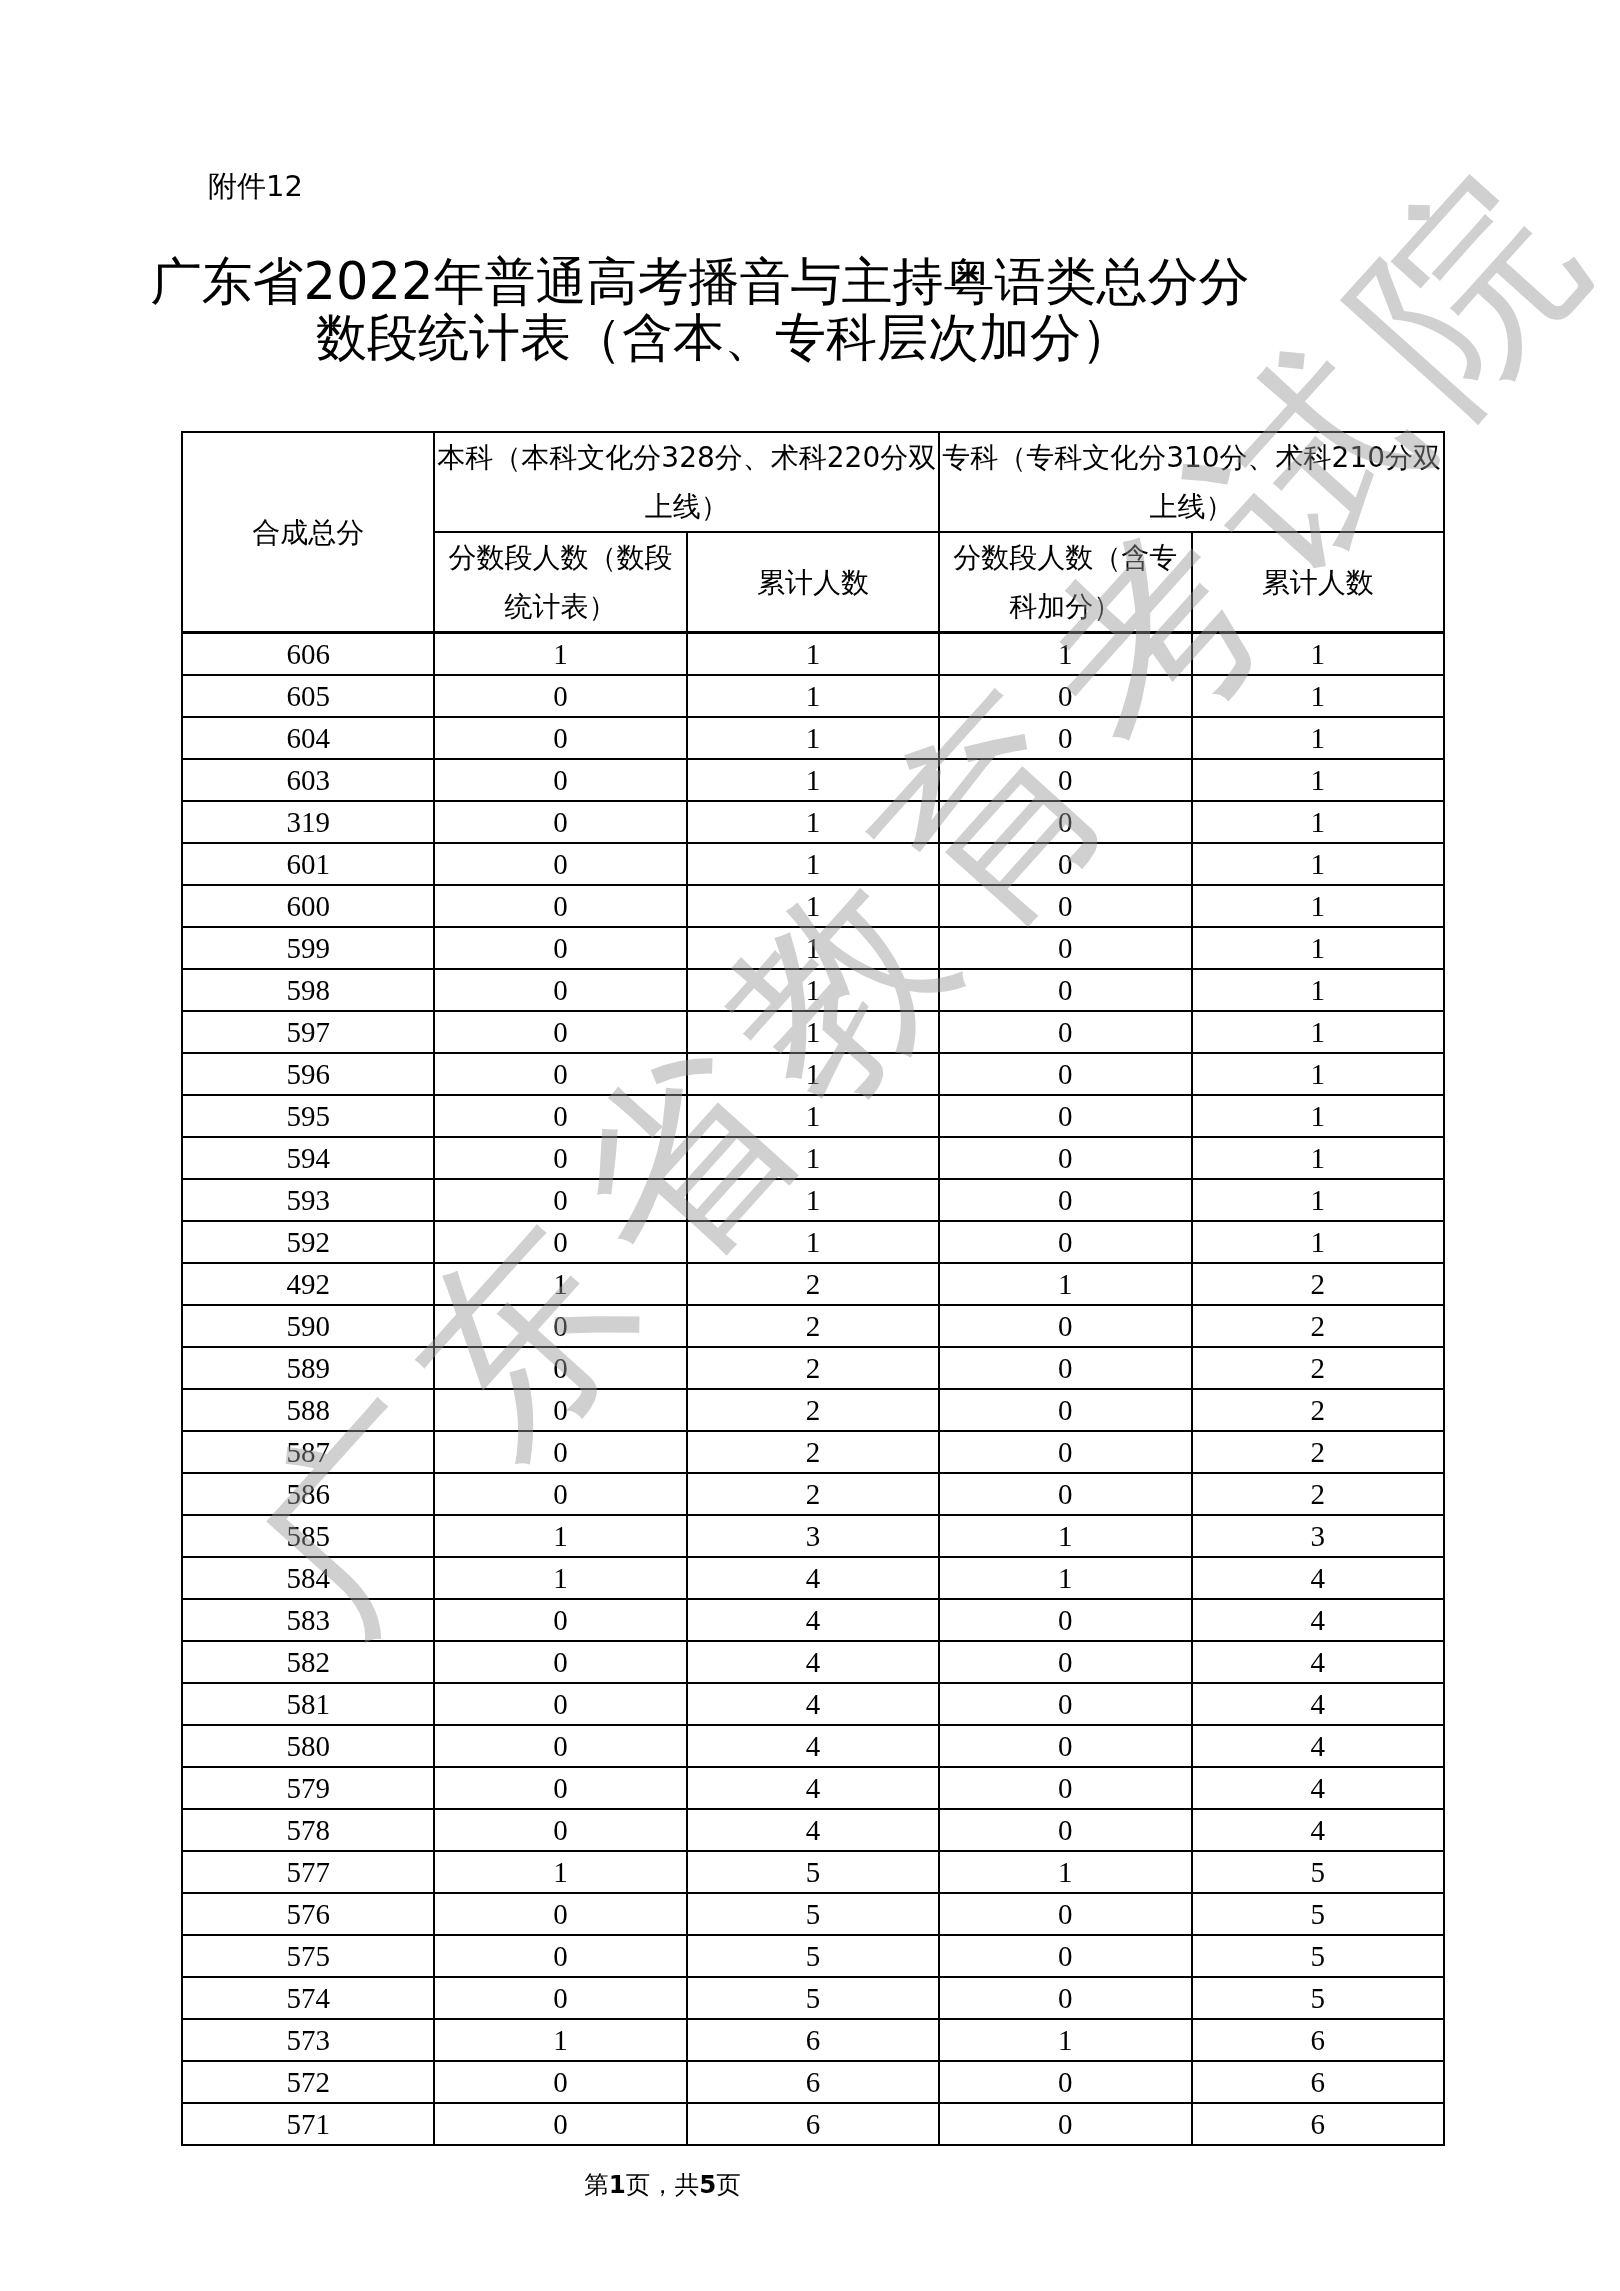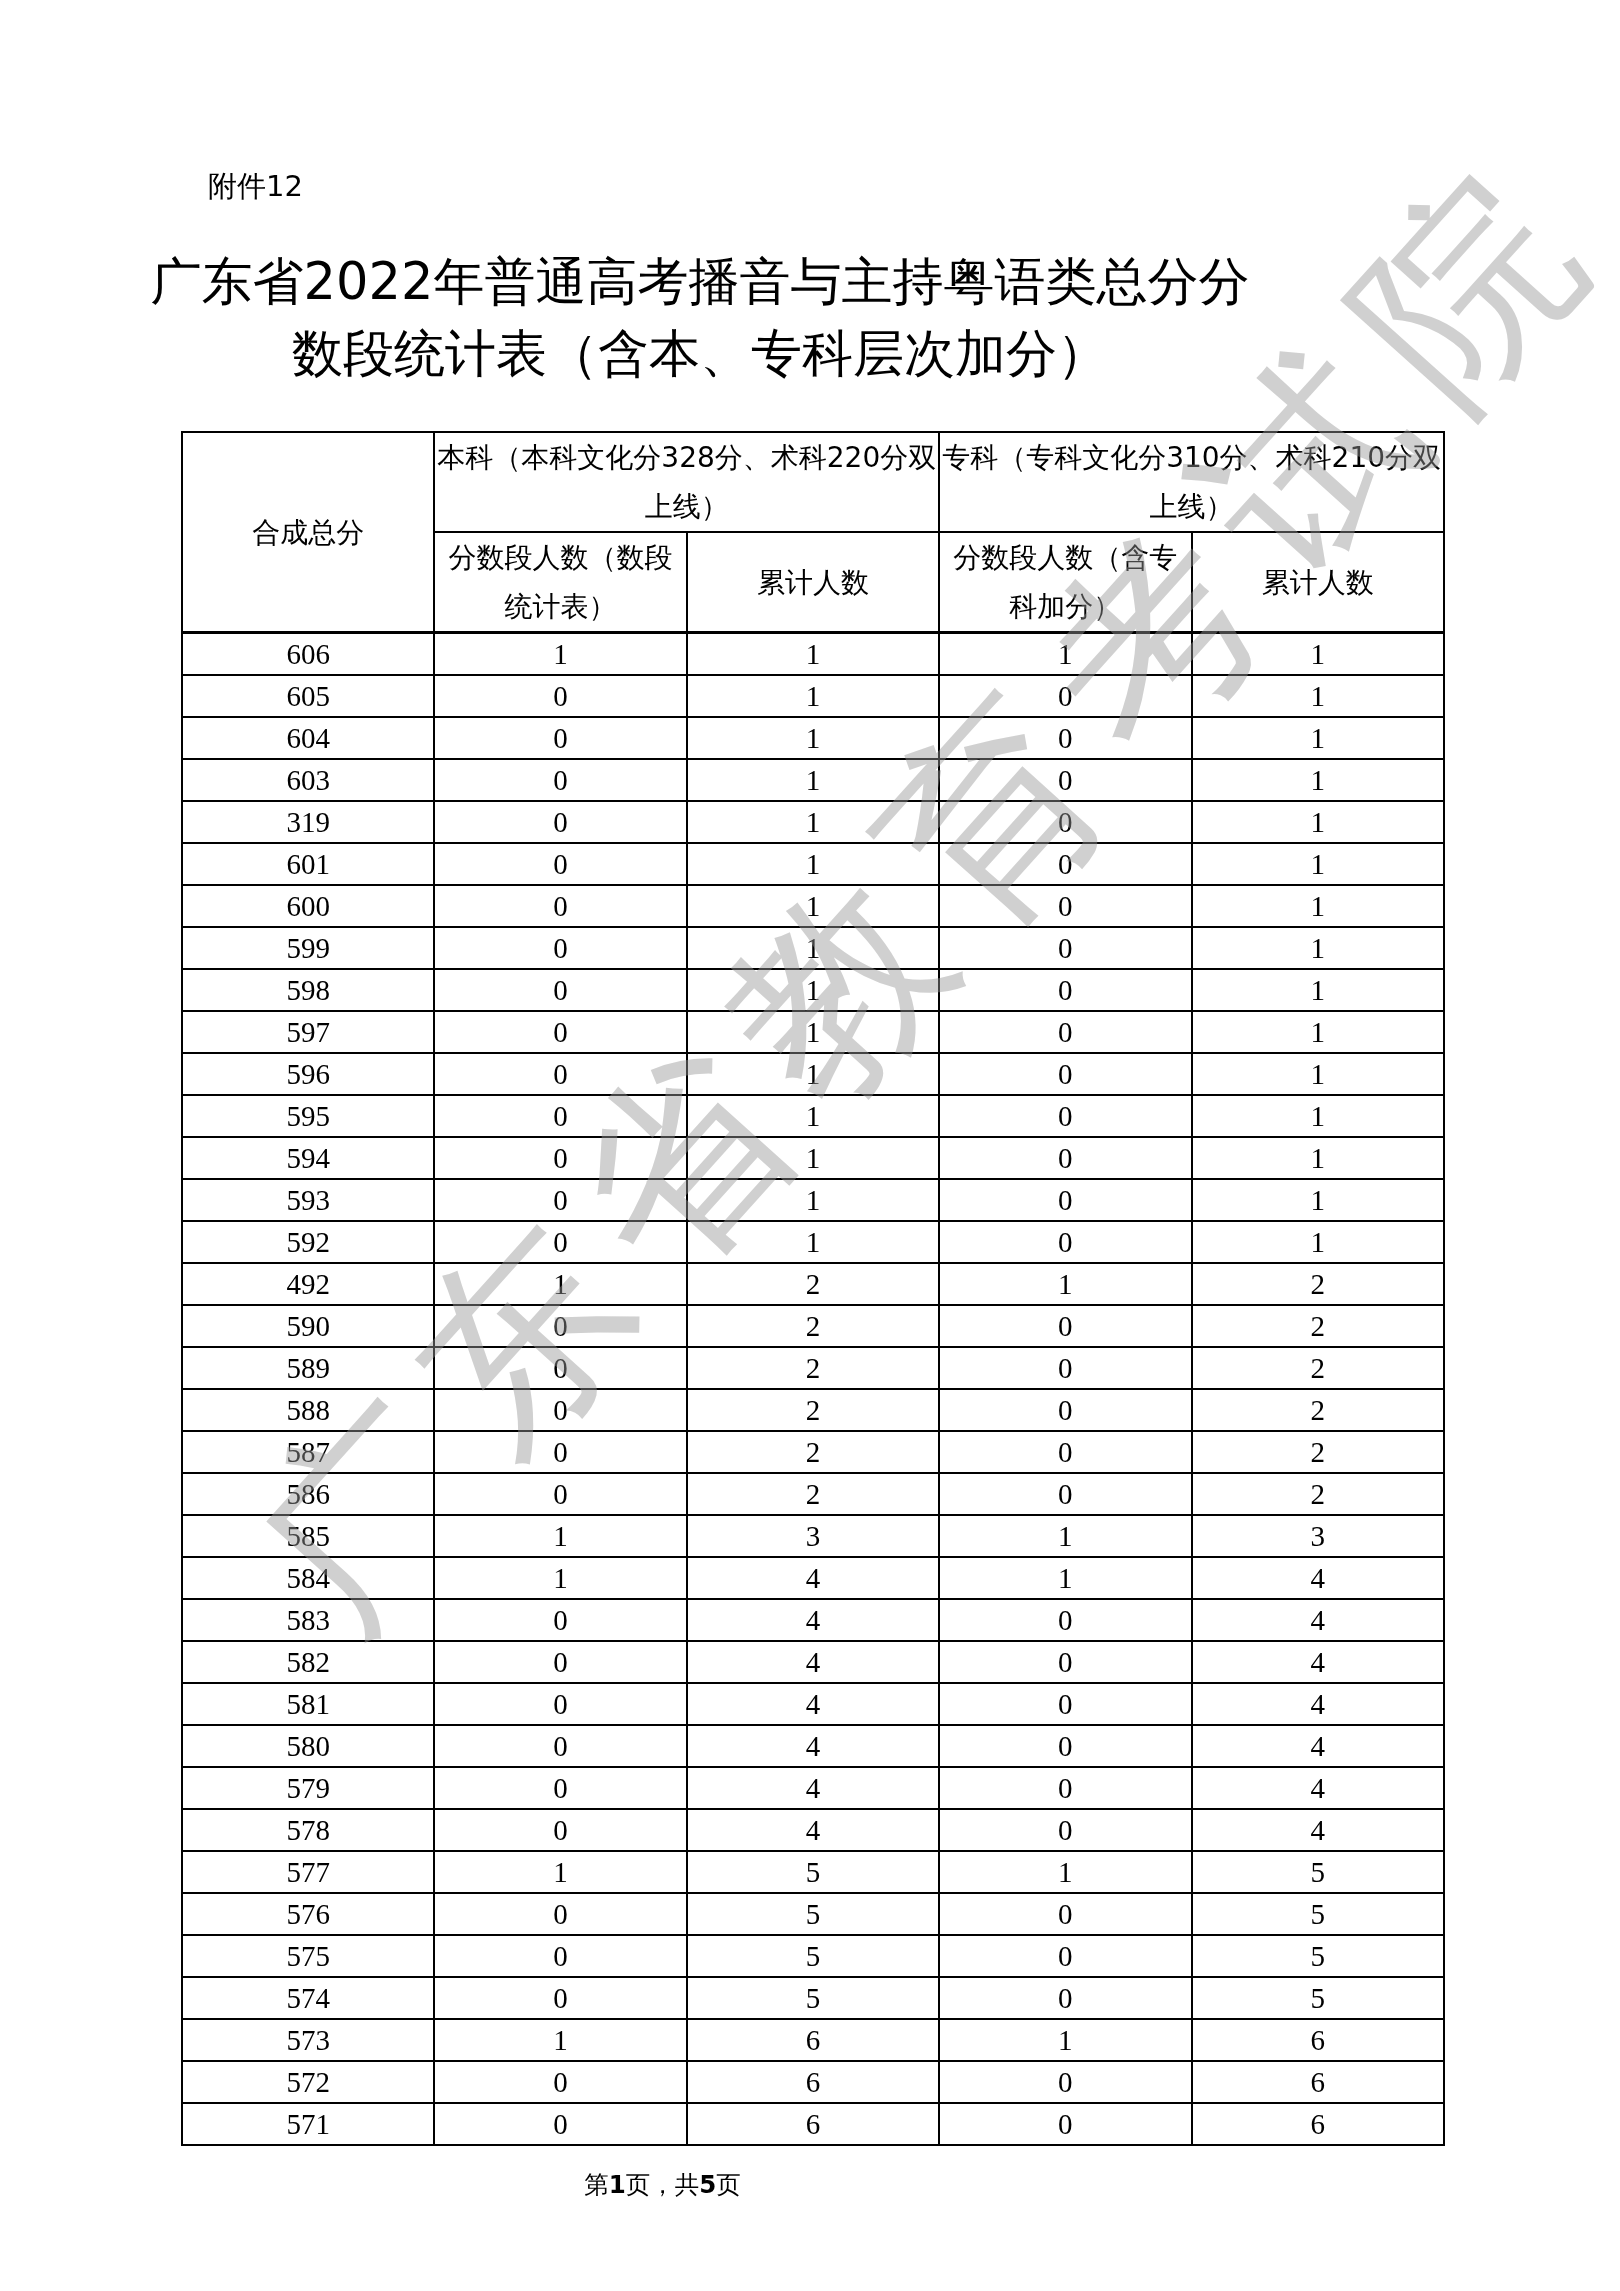--- a/index.html
+++ b/index.html
@@ -3,21 +3,21 @@
 <meta charset="utf-8">
 <style>
   html, body { margin: 0; padding: 0; background: #ffffff; }
   body { width: 1620px; height: 2292px; position: relative; overflow: hidden;
          font-family: "DejaVu Serif", "Liberation Serif", serif; color: #000; }
   .attach { position: absolute; left: 208px; top: 167px; font-family: "DejaVu Sans", sans-serif;
             font-size: 29px; }
   .title { position: absolute; left: 0; width: 1400px; text-align: center;
            font-family: "DejaVu Sans", sans-serif; font-size: 51px; line-height: 65px; }
   .title.l1 { top: 249px; }
-  .title.l2 { top: 321px; }
+  .title.l2 { top: 305px; margin-left: 24px; }
   table { position: absolute; left: 181px; top: 431px; width: 1264px;
           border-collapse: collapse; table-layout: fixed; }
   th, td { border: 2px solid #000; text-align: center; padding: 0; }
   table { border: 2.9px solid #000; }
   th { font-family: "DejaVu Sans", sans-serif; font-weight: normal; font-size: 28px; line-height: 49px; }
   tr.h1 th { height: 93px; }
   tr.h2 th { height: 90px; }
   tr.h2 th, tr.h1 th.total { }
   td { font-family: "Liberation Serif", serif; font-size: 29px; height: 40px; line-height: 37px; }
   tbody tr td { border-top-width: 2.9px; }

